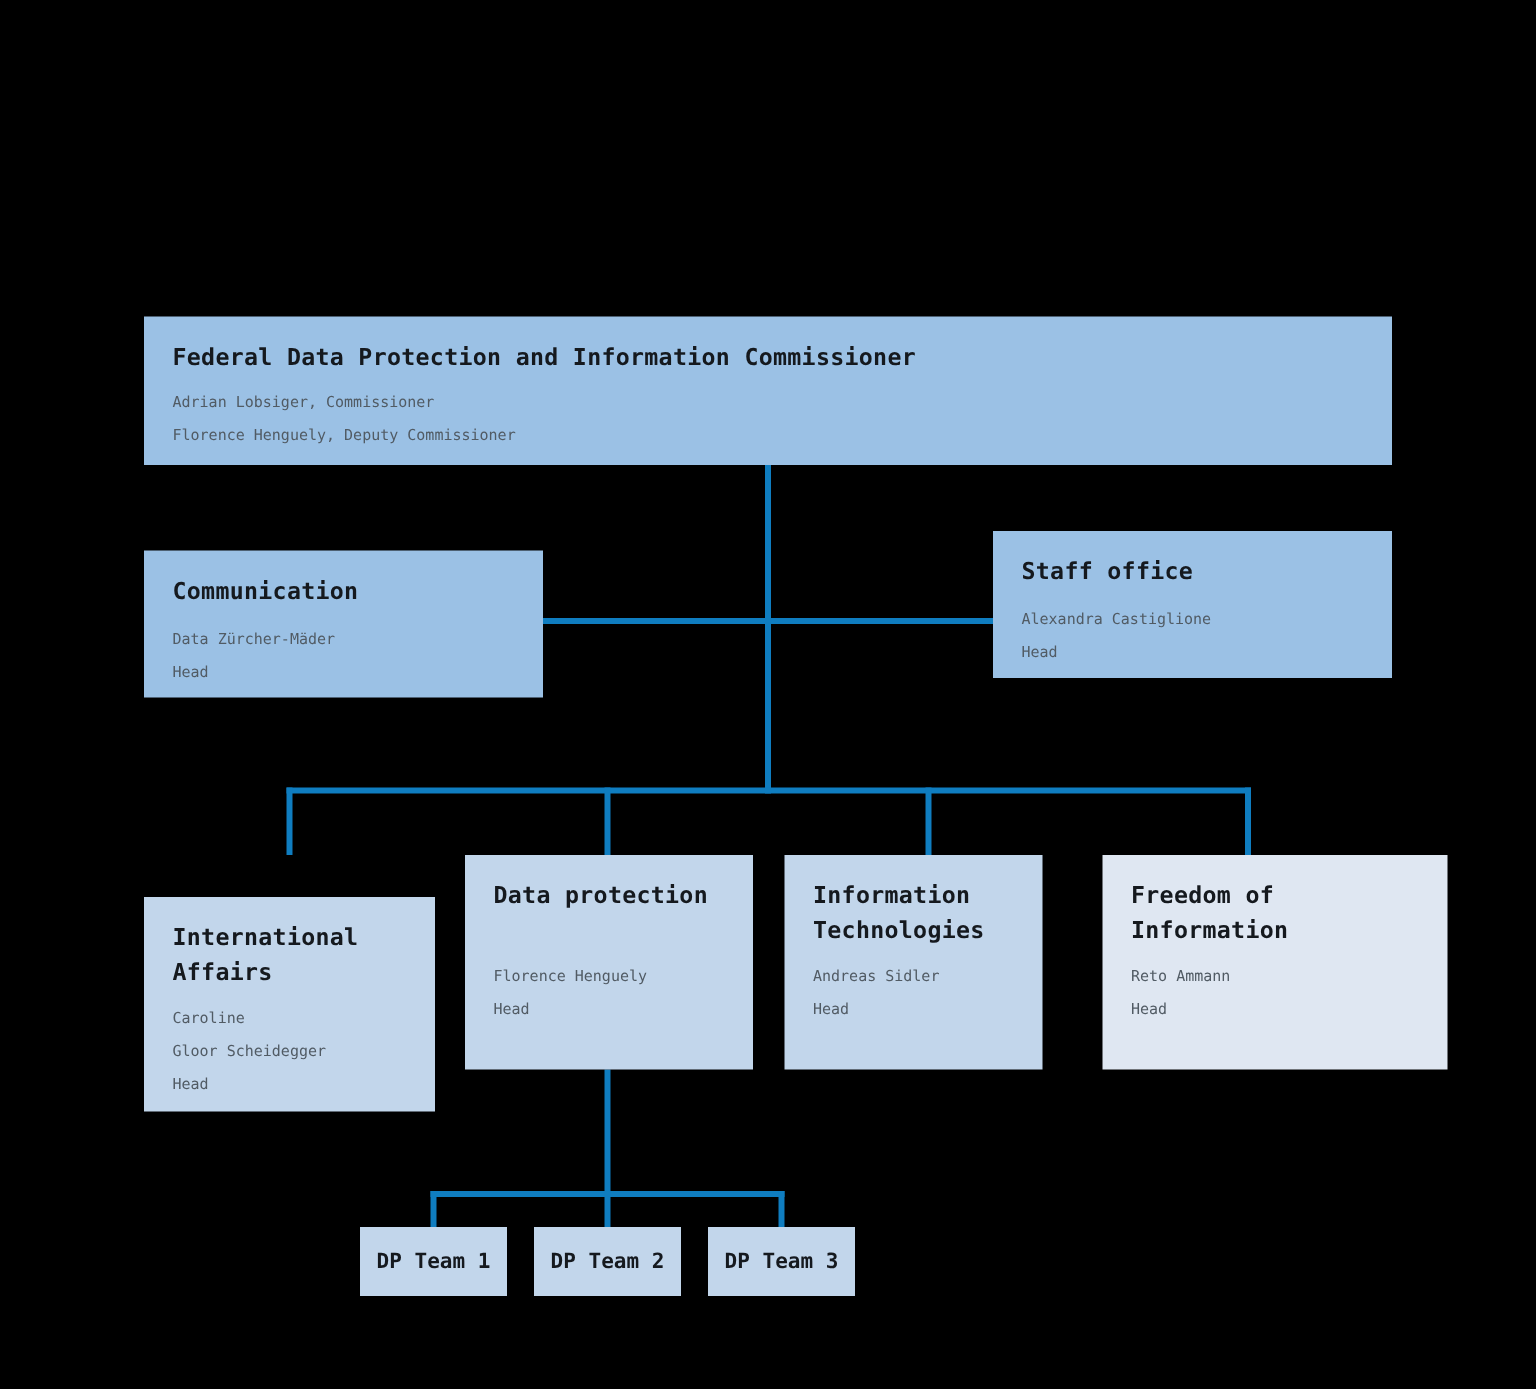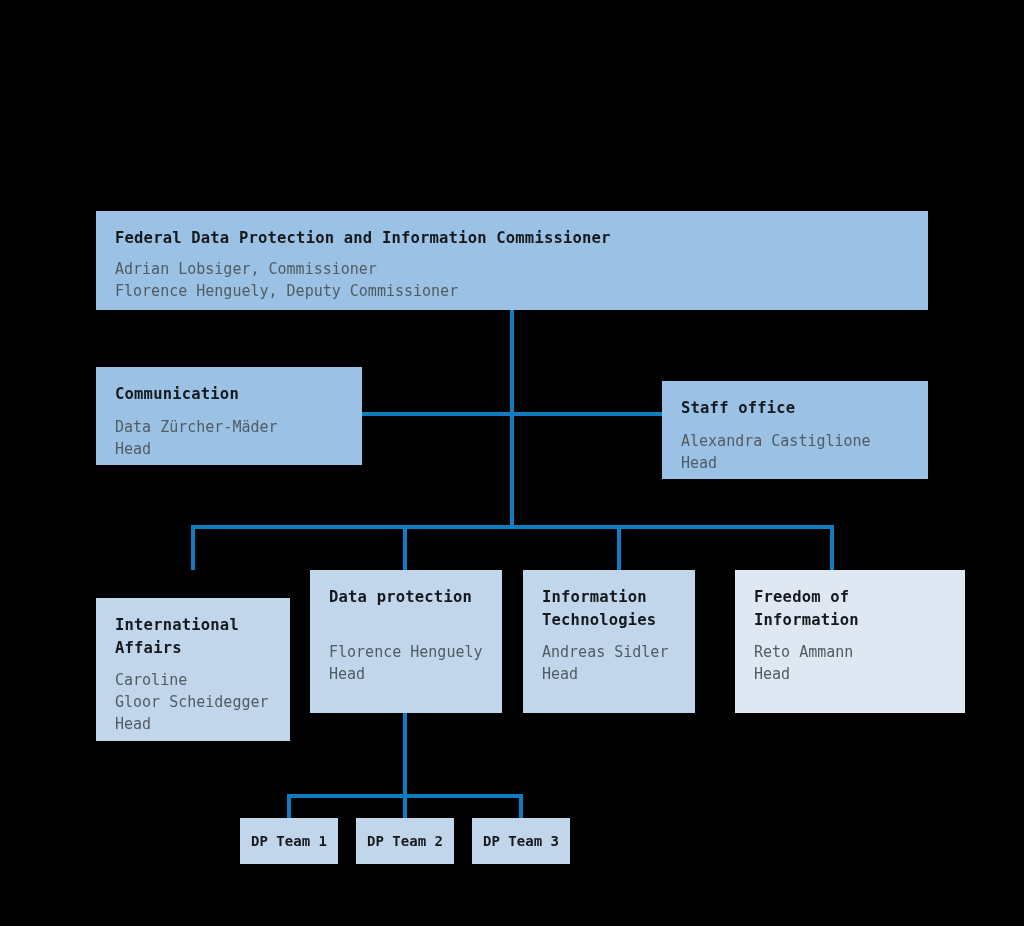--- a/index.html
+++ b/index.html
@@ -17,35 +17,35 @@
     padding: 16px 18px 0 19px;
   }
   .node .title {
     font-weight: bold;
     font-size: 15.5px;
     line-height: 23px;
     color: var(--title-text, #15191e);
     letter-spacing: 0.2px;
   }
   .node .body {
-    font-size: 15px;
+    font-size: 10px;
     line-height: 22px;
     color: var(--body-text, #515b64);
   }
   .fill-primary   { background: var(--box-primary, #9bc1e5); }
   .fill-secondary { background: var(--box-secondary, #c2d6eb); }
   .fill-tertiary  { background: var(--box-tertiary, #dfe7f2); }
 
   
   .n-commissioner { left: 96px; top: 211px; width: 832px; height: 99px; padding-top: 16px; }
   .n-commissioner .body { margin-top: 8px; }
 
   
   .n-communication { left: 96px;  top: 367px; width: 266px; height: 98px; }
-  .n-staff-office  { left: 662px; top: 381px; width: 266px; height: 98px; }
+  .n-staff-office  { left: 662px; top: 354px; width: 266px; height: 98px; }
   .n-communication .body, .n-staff-office .body { margin-top: 10px; }
 
   
   .lvl3 { top: 570px; height: 143px; }
   .lvl3 .title { min-height: 46px; }
   .lvl3 .body  { margin-top: 9px; }
   .n-intl-affairs { left: 96px;  width: 194px; margin-top: 28px; }
   .n-data-prot    { left: 310px; width: 192px; }
   .n-info-tech    { left: 523px; width: 172px; }
   .n-freedom-info { left: 735px; width: 230px; }

